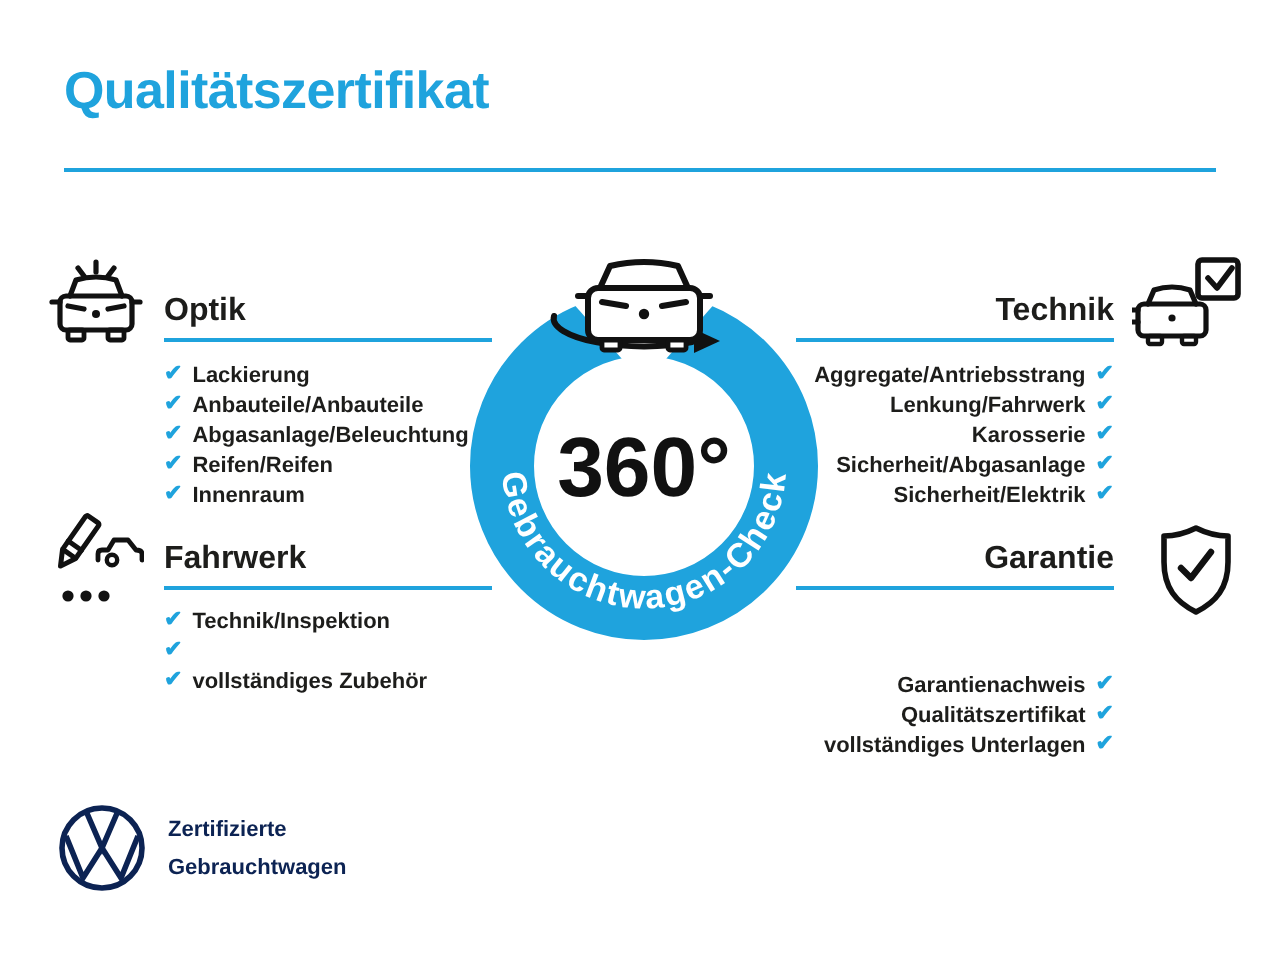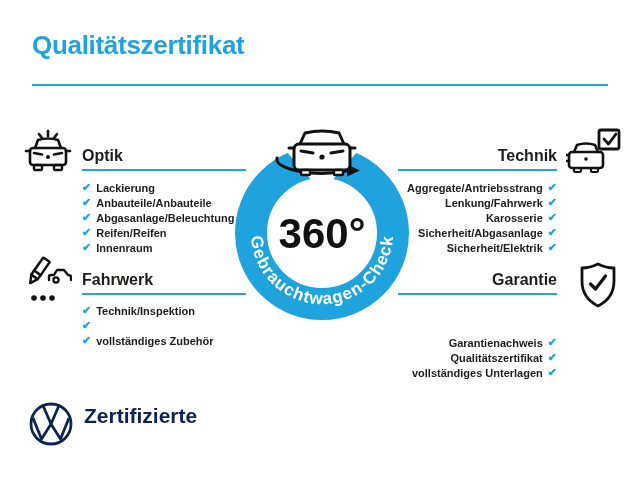--- a/index.html
+++ b/index.html
@@ -18,21 +18,21 @@
   }
   .divider{left:32px;top:84px;width:576px;height:2px;background:var(--accent);}
   .sec-title{font-size:16px;font-weight:bold;color:var(--ink);text-align:right;}
   .underline{height:2px;background:var(--accent);}
   .items{display:flex;flex-direction:column;}
   .item{display:flex;align-items:center;height:15px;font-size:11px;font-weight:bold;color:var(--ink);}
   .item .check{color:var(--accent);font-size:11px;margin-right:5px;line-height:1;}
   .items.right .item{justify-content:flex-end;}
   .items.right .item .check{margin-right:0;margin-left:5px;}
   .right-align{text-align:right;}
-  .footer-text{left:84px;top:406px;font-size:21px;font-weight:bold;color:var(--navy);line-height:19px;}
+  .footer-text{left:84px;top:406px;font-size:11px;font-weight:bold;color:var(--navy);line-height:19px;}
   svg{display:block;}
 </style>
 </head>
 <body>
 
 <div class="abs page-title">Qualitätszertifikat</div>
 <div class="abs divider"></div>
 
 <div class="abs" style="left:24px;top:128px;">
   <svg width="48" height="46" viewBox="0 0 48 46" fill="none" stroke="#111" stroke-width="2.6" stroke-linecap="round" stroke-linejoin="round">
@@ -200,13 +200,14 @@
 
 <div class="abs" style="left:28px;top:401px;">
   <svg width="46" height="46" viewBox="0 0 46 46" fill="none" stroke="#0c2353" stroke-width="2.8" stroke-linejoin="miter">
     <circle cx="23" cy="23" r="20"></circle>
     <path d="M 15,4.5 L 23,23 L 31,4.5"></path>
     <path d="M 5,17 L 13.5,38 L 23,23 L 32.5,38 L 41,17"></path>
   </svg>
 </div>
 <div class="abs footer-text">
   <div>Zertifizierte</div>
+  <div>Gebrauchtwagen</div>
 </div>
 
 </body></html>

